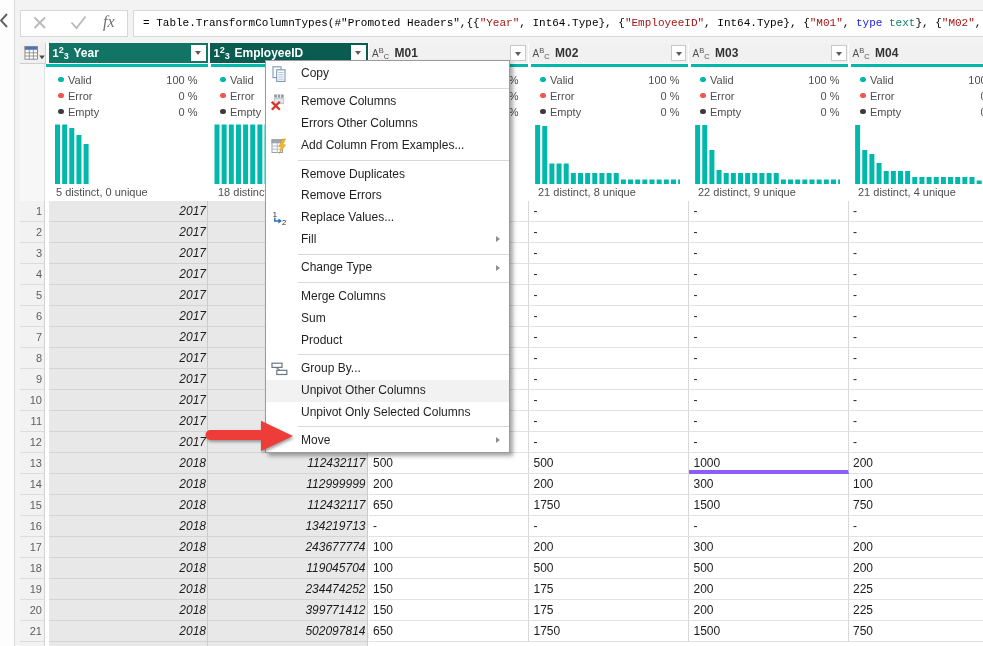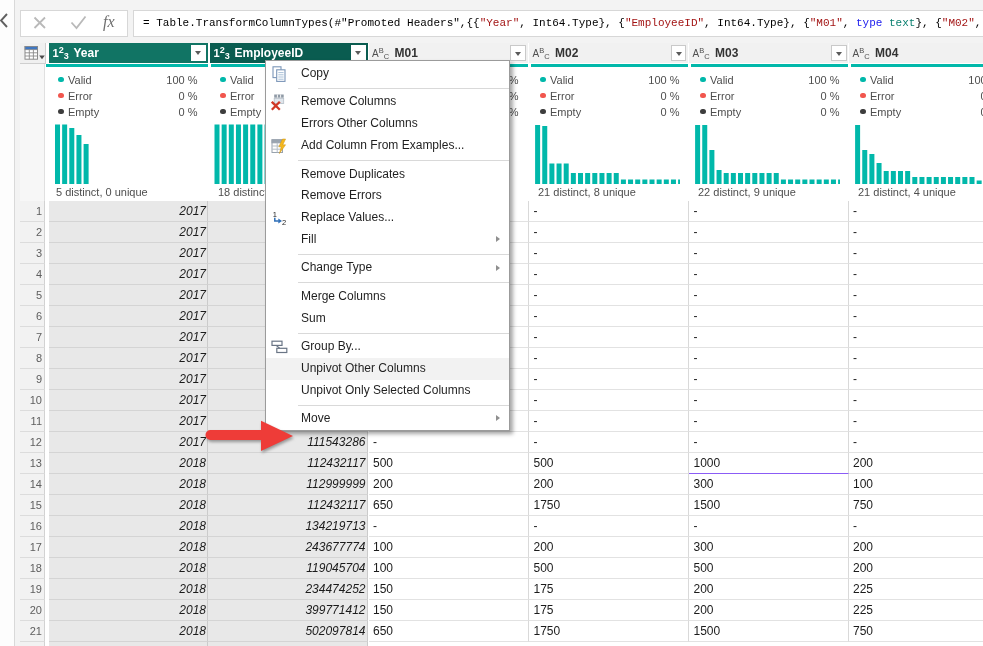--- a/index.html
+++ b/index.html
@@ -414,21 +414,21 @@
 <div class="cell" style="left:689px;top:242.5px;width:159.5px;background:#fff;border-bottom:1px solid #e2e2e2;border-right:1px solid #d9d9d9;padding-left:4.5px;">-</div>
 <div class="cell" style="left:689px;top:263.5px;width:159.5px;background:#fff;border-bottom:1px solid #e2e2e2;border-right:1px solid #d9d9d9;padding-left:4.5px;">-</div>
 <div class="cell" style="left:689px;top:284.5px;width:159.5px;background:#fff;border-bottom:1px solid #e2e2e2;border-right:1px solid #d9d9d9;padding-left:4.5px;">-</div>
 <div class="cell" style="left:689px;top:305.5px;width:159.5px;background:#fff;border-bottom:1px solid #e2e2e2;border-right:1px solid #d9d9d9;padding-left:4.5px;">-</div>
 <div class="cell" style="left:689px;top:326.5px;width:159.5px;background:#fff;border-bottom:1px solid #e2e2e2;border-right:1px solid #d9d9d9;padding-left:4.5px;">-</div>
 <div class="cell" style="left:689px;top:347.5px;width:159.5px;background:#fff;border-bottom:1px solid #e2e2e2;border-right:1px solid #d9d9d9;padding-left:4.5px;">-</div>
 <div class="cell" style="left:689px;top:368.5px;width:159.5px;background:#fff;border-bottom:1px solid #e2e2e2;border-right:1px solid #d9d9d9;padding-left:4.5px;">-</div>
 <div class="cell" style="left:689px;top:389.5px;width:159.5px;background:#fff;border-bottom:1px solid #e2e2e2;border-right:1px solid #d9d9d9;padding-left:4.5px;">-</div>
 <div class="cell" style="left:689px;top:410.5px;width:159.5px;background:#fff;border-bottom:1px solid #e2e2e2;border-right:1px solid #d9d9d9;padding-left:4.5px;">-</div>
 <div class="cell" style="left:689px;top:431.5px;width:159.5px;background:#fff;border-bottom:1px solid #e2e2e2;border-right:1px solid #d9d9d9;padding-left:4.5px;">-</div>
-<div class="cell" style="left:689px;top:452.5px;width:159.5px;background:#fff;border-bottom:1px solid #8b5cf6;border-right:1px solid #d9d9d9;padding-left:4.5px;">1000</div>
+<div class="cell" style="left:689px;top:452.5px;width:159.5px;background:#fff;border-bottom:4px solid #8b5cf6;border-right:1px solid #d9d9d9;padding-left:4.5px;">1000</div>
 <div class="cell" style="left:689px;top:473.5px;width:159.5px;background:#fff;border-bottom:1px solid #e2e2e2;border-right:1px solid #d9d9d9;padding-left:4.5px;">300</div>
 <div class="cell" style="left:689px;top:494.5px;width:159.5px;background:#fff;border-bottom:1px solid #e2e2e2;border-right:1px solid #d9d9d9;padding-left:4.5px;">1500</div>
 <div class="cell" style="left:689px;top:515.5px;width:159.5px;background:#fff;border-bottom:1px solid #e2e2e2;border-right:1px solid #d9d9d9;padding-left:4.5px;">-</div>
 <div class="cell" style="left:689px;top:536.5px;width:159.5px;background:#fff;border-bottom:1px solid #e2e2e2;border-right:1px solid #d9d9d9;padding-left:4.5px;">300</div>
 <div class="cell" style="left:689px;top:557.5px;width:159.5px;background:#fff;border-bottom:1px solid #e2e2e2;border-right:1px solid #d9d9d9;padding-left:4.5px;">500</div>
 <div class="cell" style="left:689px;top:578.5px;width:159.5px;background:#fff;border-bottom:1px solid #e2e2e2;border-right:1px solid #d9d9d9;padding-left:4.5px;">200</div>
 <div class="cell" style="left:689px;top:599.5px;width:159.5px;background:#fff;border-bottom:1px solid #e2e2e2;border-right:1px solid #d9d9d9;padding-left:4.5px;">200</div>
 <div class="cell" style="left:689px;top:620.5px;width:159.5px;background:#fff;border-bottom:1px solid #e2e2e2;border-right:1px solid #d9d9d9;padding-left:4.5px;">1500</div>
 <div class="cell" style="left:848.5px;top:200.5px;width:134.5px;background:#fff;border-bottom:1px solid #e2e2e2;padding-left:4.5px;">-</div>
 <div class="cell" style="left:848.5px;top:221.5px;width:134.5px;background:#fff;border-bottom:1px solid #e2e2e2;padding-left:4.5px;">-</div>
@@ -495,20 +495,21 @@
       <div class="mi" style="">Fill<span class="sub"></span></div>
       <div class="msep">
         <div></div>
       </div>
       <div class="mi" style="">Change Type<span class="sub"></span></div>
       <div class="msep">
         <div></div>
       </div>
       <div class="mi" style="">Merge Columns</div>
       <div class="mi" style="">Sum</div>
+      <div class="mi" style="">Product</div>
       <div class="msep">
         <div></div>
       </div>
       <div class="mi" style=""><svg class="mico" viewBox="0 0 17 17">
           <rect x="1" y="2.2" width="10" height="4.2" fill="#fff" stroke="#6a7585" stroke-width="1.2"></rect>
           <rect x="5.8" y="9.3" width="10" height="4.2" fill="#fff" stroke="#6a7585" stroke-width="1.2"></rect>
           <path d="M5.2 6.4 L8.6 9.3" stroke="#6a7585" stroke-width="1.2" fill="none"></path>
         </svg>Group By...</div>
       <div class="mi" style="background:#f2f2f2;">Unpivot Other Columns</div>
       <div class="mi" style="">Unpivot Only Selected Columns</div>

